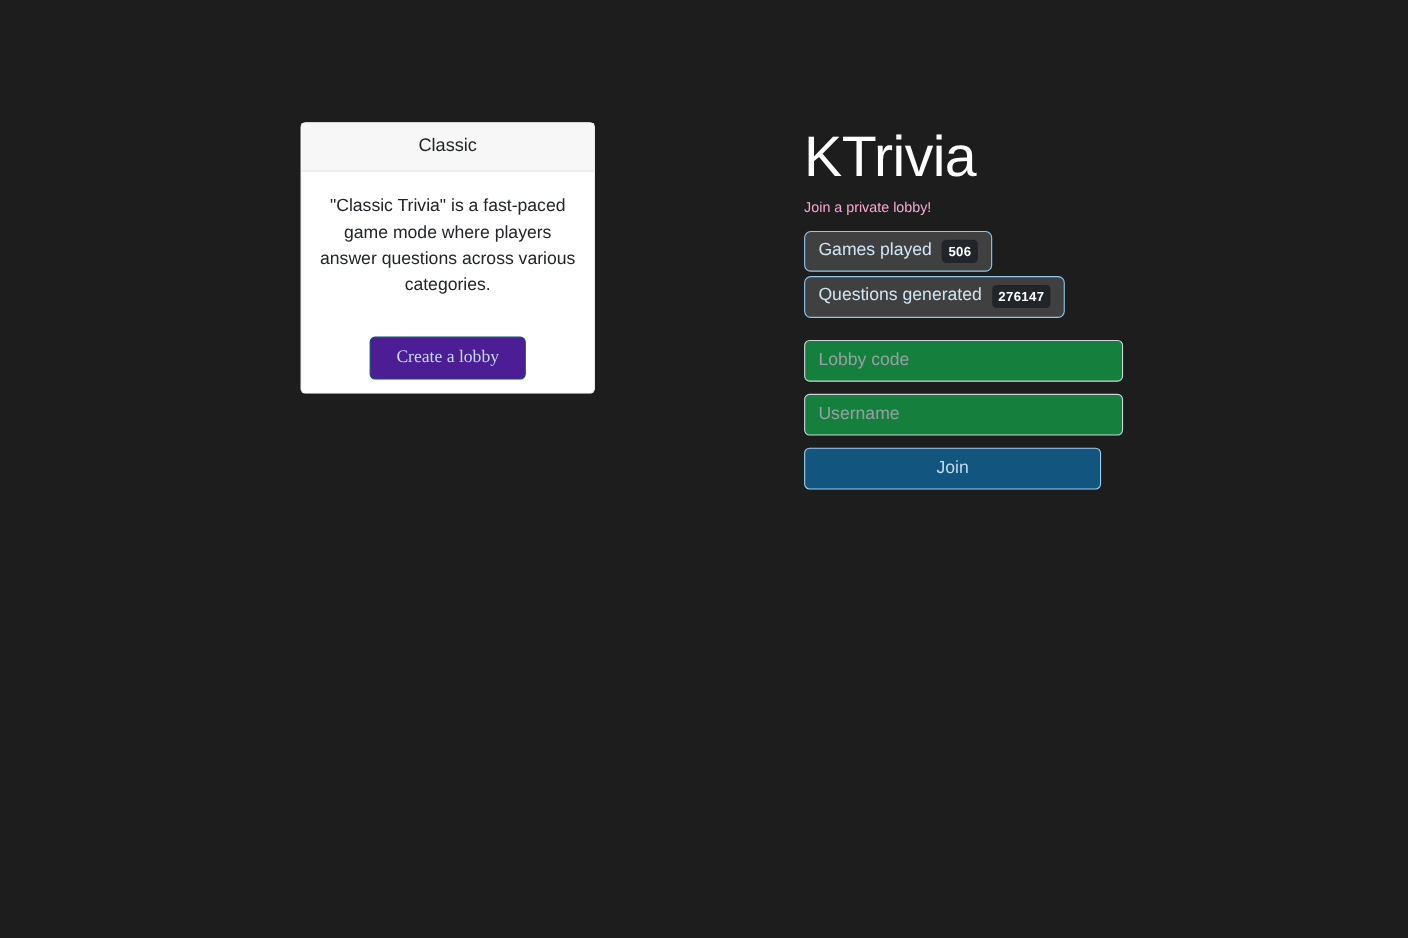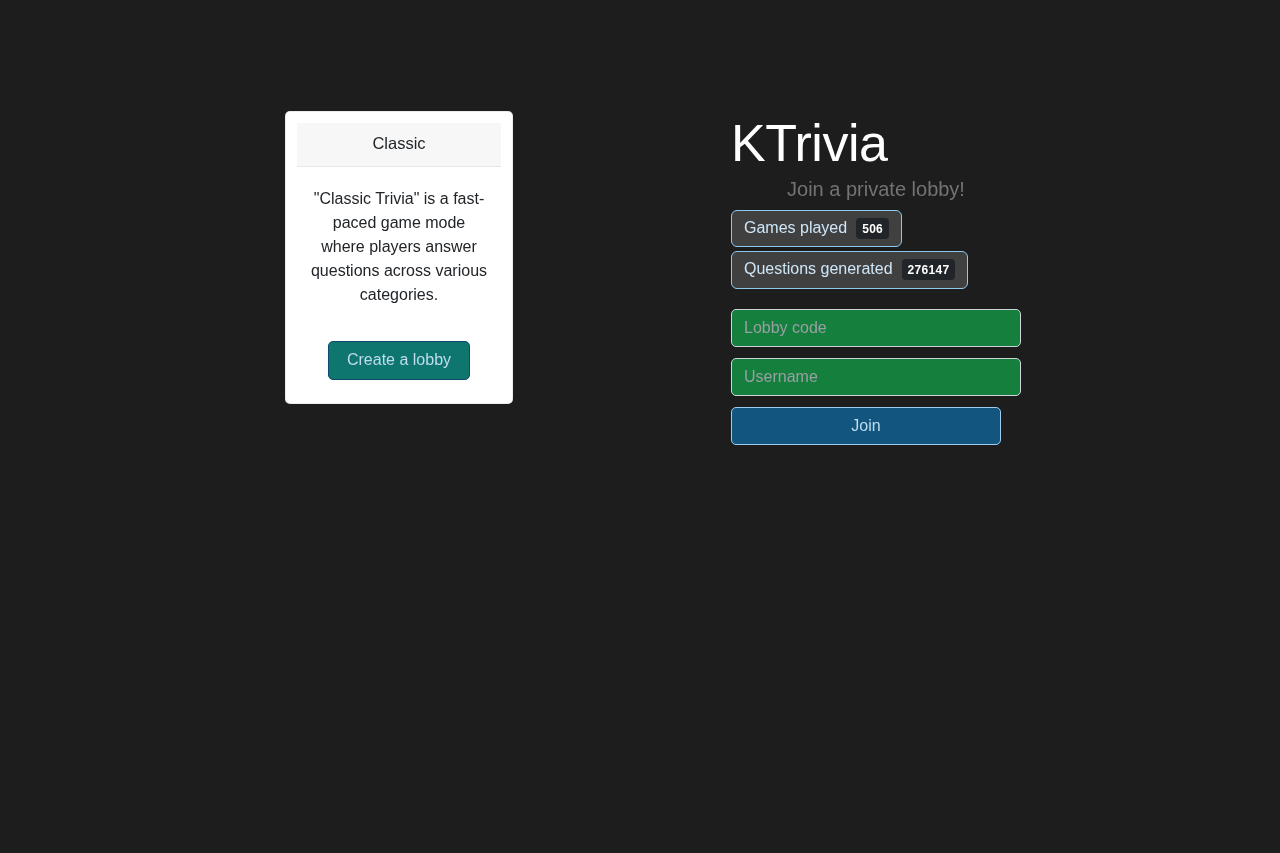--- a/index.html
+++ b/index.html
@@ -18,28 +18,27 @@
     position: relative;
     width: 1280px;
     height: 853px;
   }
 
   
   .mode-card {
     position: absolute;
     left: 273px;
     top: 111px;
-    width: 228px;
+    width: 268px;
     background: #ffffff;
     border-radius: 5px;
     border: 1px solid rgba(0,0,0,.08);
-    padding: 11px;
+    padding: 0;
     display: flex;
     flex-direction: column;
-    margin-left: 12px;
   }
 
   .mode-card-header {
     background: #f7f7f7;
     border-bottom: 1px solid #e6e6e6;
     padding: 11px 10px 12px 10px;
     text-align: center;
     font-size: 16.5px;
     line-height: 1.2;
     color: #212529;
@@ -62,23 +61,24 @@
     font-size: 16px;
     line-height: 1.5;
     font-family: "Liberation Sans", sans-serif;
     border-radius: 5px;
     cursor: pointer;
     text-align: center;
     border: 1px solid #0c4a6e;
   }
 
   .btn-primary {
-    background: #0f766e;
+    background: #4c1d95;
     color: #bfdcf0;
     padding: 6px 14px 7px 14px;
+    font-family: Liberation Serif, serif;
   }
 
   .btn-create {
     min-width: 142px;
   }
 
   
   .join-panel {
     position: absolute;
     left: 731px;
@@ -90,24 +90,23 @@
     margin: 0;
     font-size: 52px;
     line-height: 60px;
     font-weight: normal;
     color: #ffffff;
     letter-spacing: -0.5px;
   }
 
   .app-subtitle {
     margin: 5px 0 0 0;
-    font-size: 20px;
+    font-size: 13px;
     line-height: 22px;
-    color: #737373;
-    text-align: center;
+    color: #f9a8d4;
   }
 
   .stats {
     margin-top: 10px;
     display: flex;
     flex-direction: column;
     align-items: flex-start;
     gap: 4px;
   }
 

